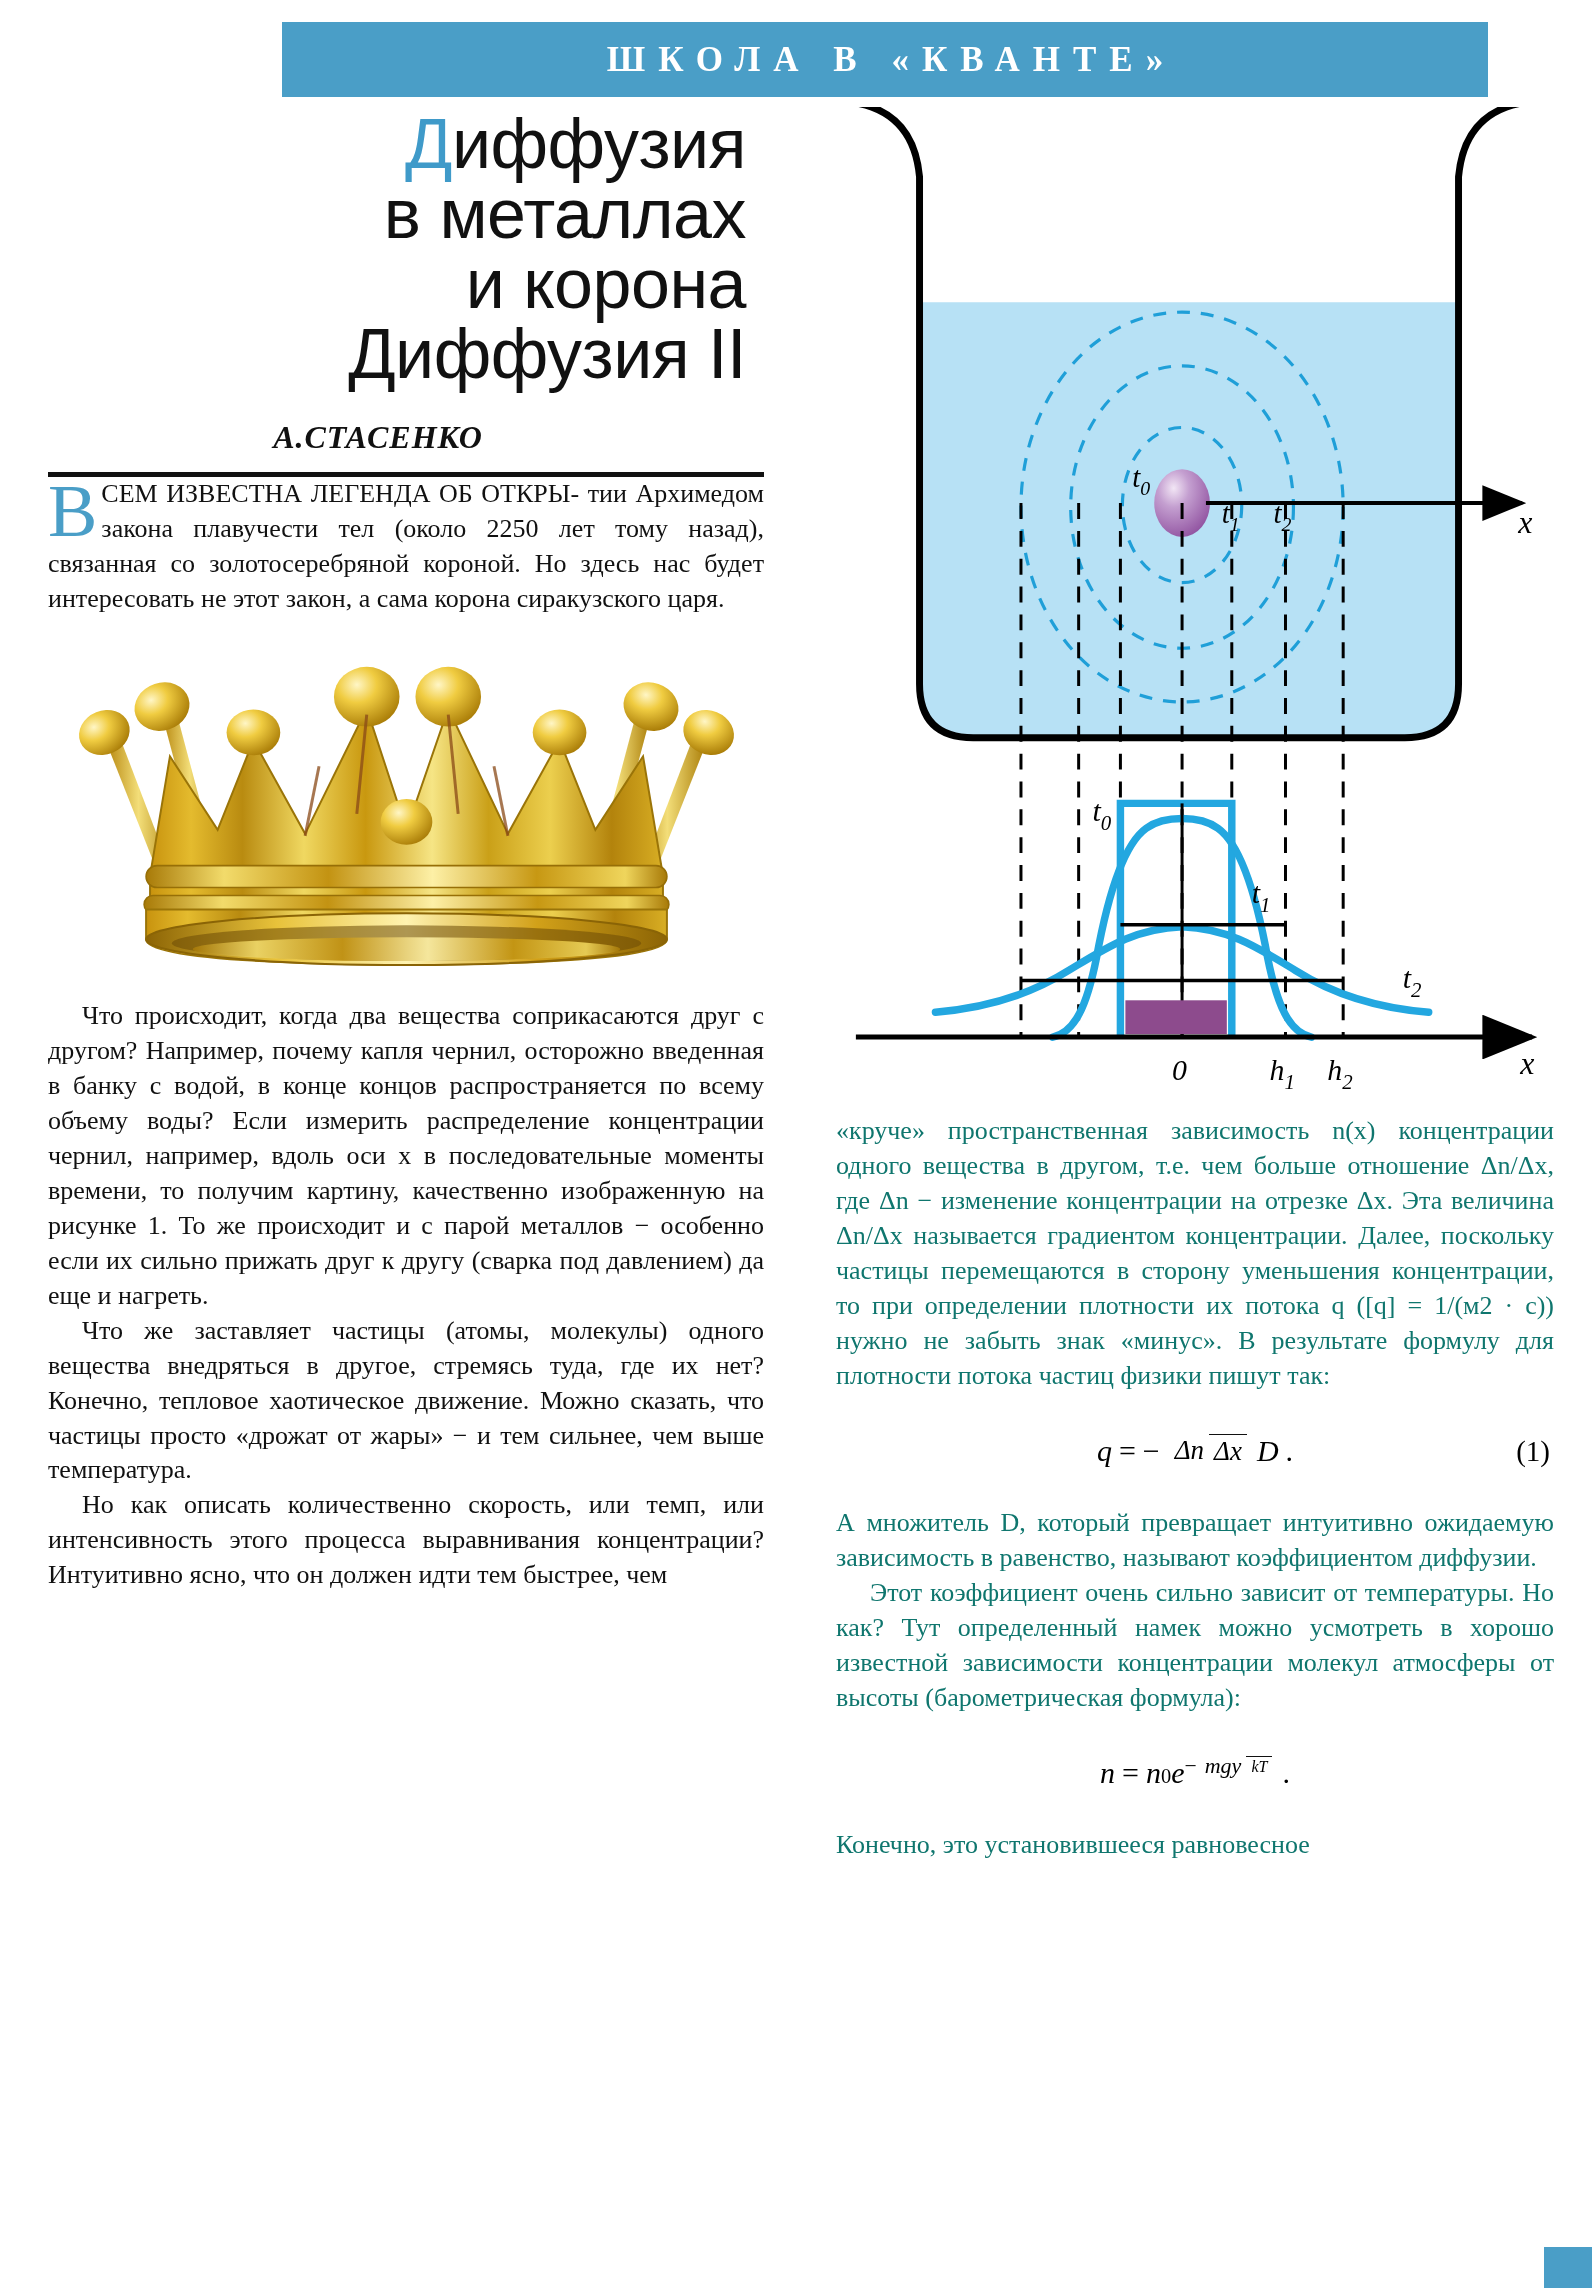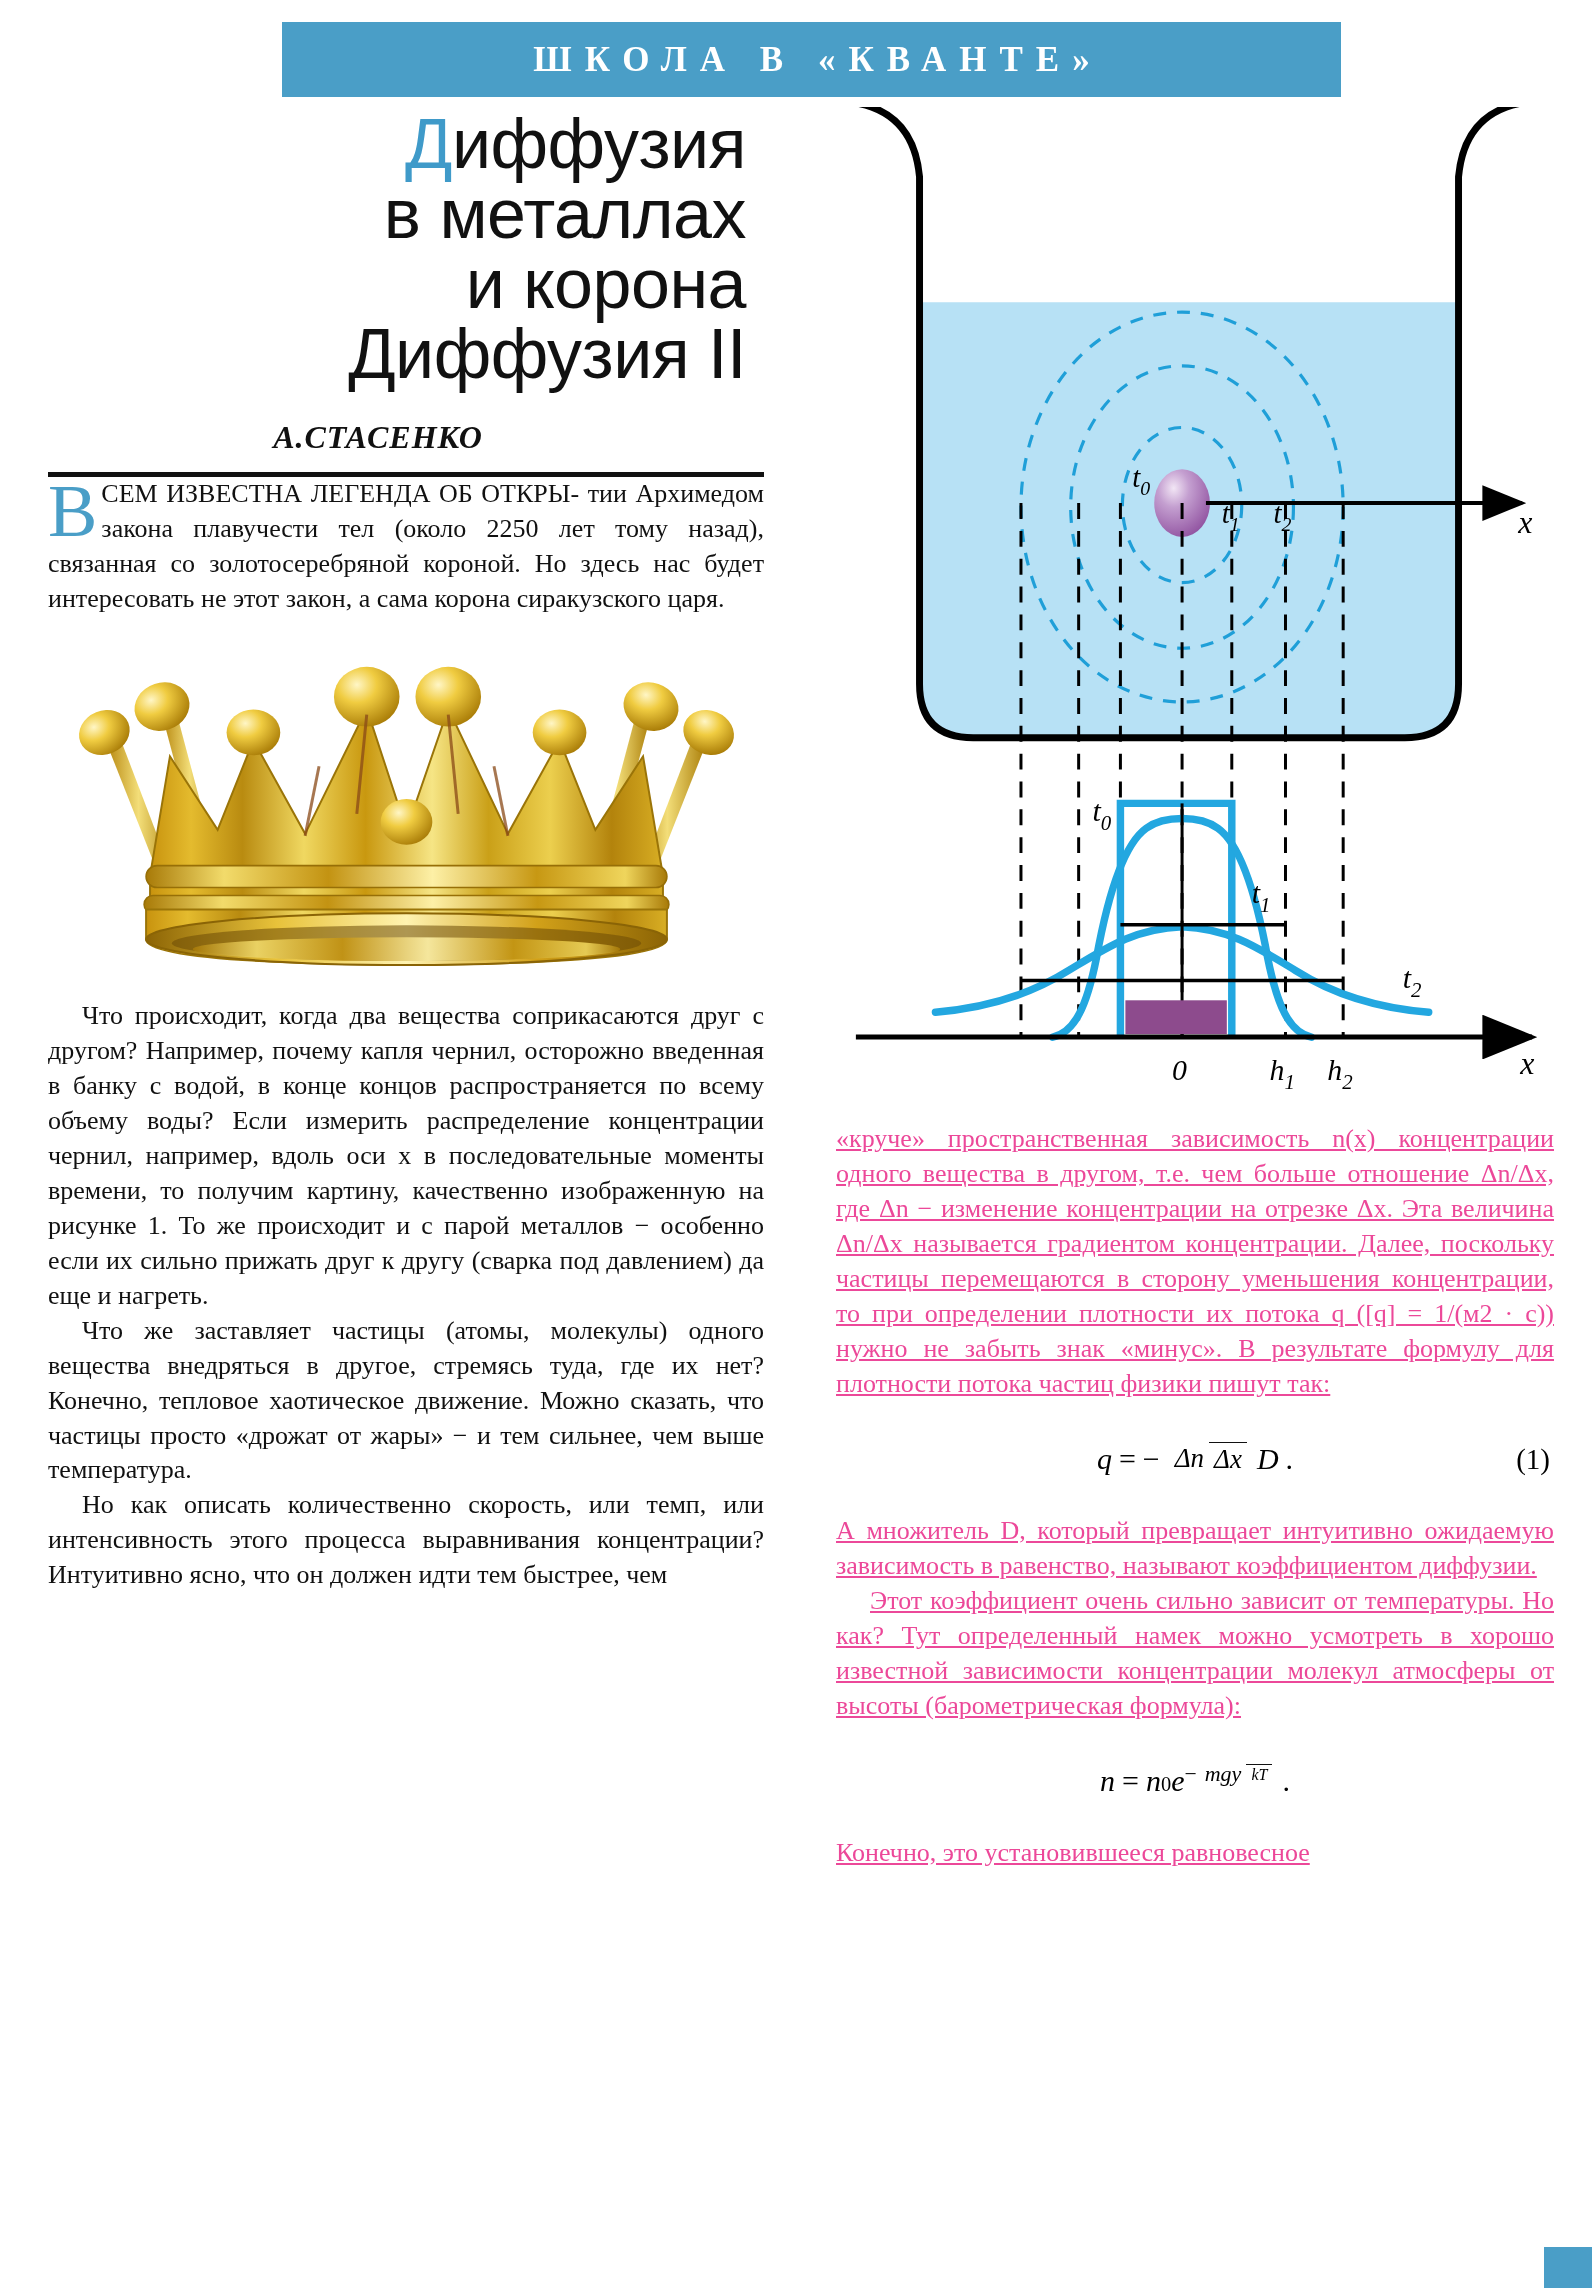--- a/index.html
+++ b/index.html
@@ -7,21 +7,21 @@
     width:1592px;height:2289px;
     background:#ffffff;
     font-family:"Liberation Serif", serif;
     position:relative;
     overflow:hidden;
   }
   .page{position:relative;width:1592px;height:2289px;}
 
   
   .banner{
-    position:absolute;left:282px;top:22px;width:1059px;height:75px;
+    position:absolute;left:282px;top:22px;width:1206px;height:75px;
     background:#4a9ec7;
     display:flex;align-items:center;justify-content:center;
   }
   .banner-text{
     color:#ffffff;
     font-family:"Liberation Serif", serif;
     font-size:35px;font-weight:700;
     letter-spacing:13px;
     text-indent:13px;
     white-space:nowrap;
@@ -100,27 +100,26 @@
 
   .figure{position:relative;width:718px;height:995px;}
   .fig-caption{
     margin-top:6px;
     font-family:"Liberation Sans", sans-serif;
     font-style:italic;
     font-size:25px;
     color:#111;
   }
   .right-text{
-    margin-top:20px;
+    margin-top:12px;
     font-family:"Liberation Serif", serif;
     font-size:26px;
     line-height:1.345;
     text-align:justify;
-    color:#ec4899;
-    text-decoration:underline;
+    color:#0f766e;
   }
   .right-text p{margin:0;text-indent:34px;}
   .right-text p.noindent{text-indent:0;}
 
   
   .eq-row{
     display:flex;align-items:center;justify-content:center;
     position:relative;
     margin:22px 0 20px 0;
     min-height:70px;

